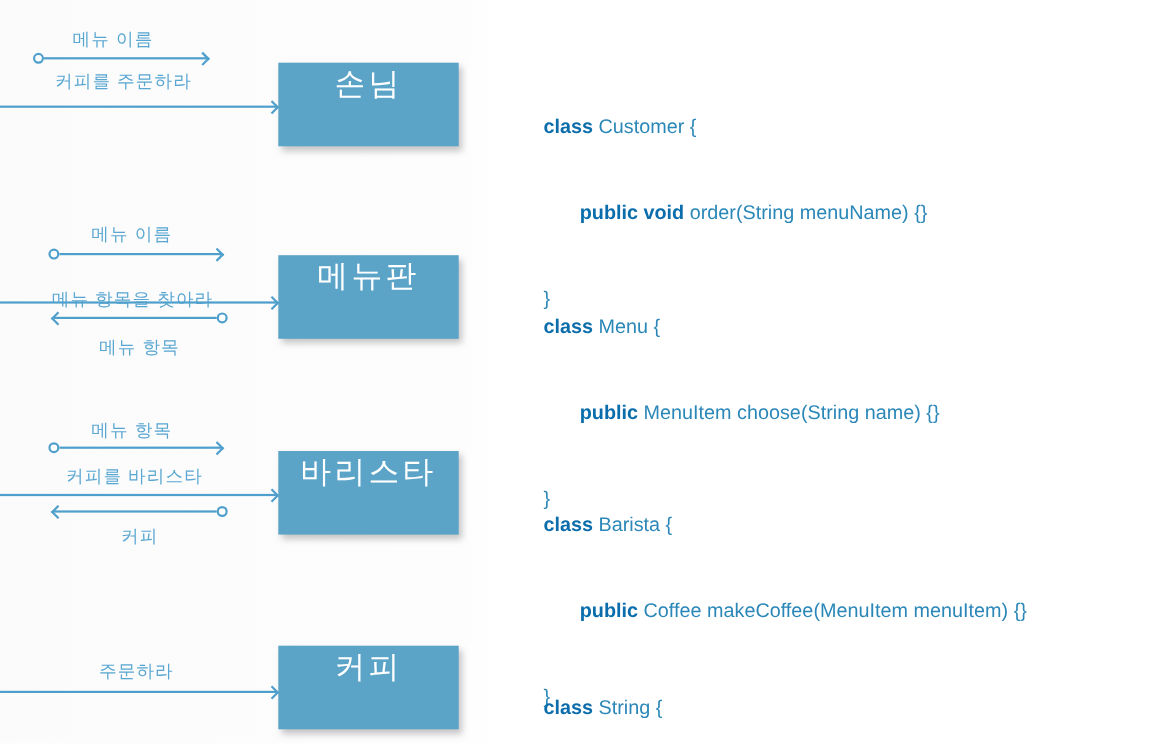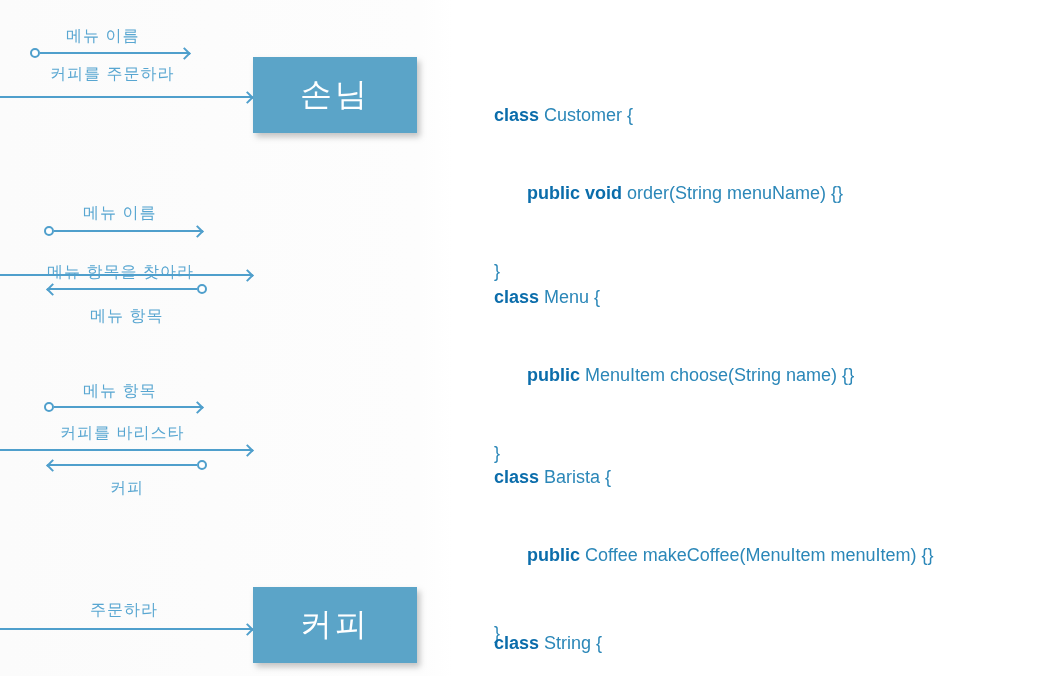--- a/index.html
+++ b/index.html
@@ -29,22 +29,22 @@
   }
   .head-l {
     position:absolute; width:7px; height:7px; left:-1px; top:-5px;
     border-top:2px solid #4f9fcc; border-left:2px solid #4f9fcc;
     transform:rotate(-45deg);
   }
 
   .actor {
     position:absolute; left:253px; width:164px; height:76px;
     background:#5ba4c8; color:#ffffff;
-    display:flex; align-items:center; justify-content:center;
-    font-size:32px; letter-spacing:3px;
+    display:flex; justify-content:center;
+    font-size:28px; letter-spacing:3px;
     box-shadow:3px 4px 6px rgba(110,110,110,0.40);
   }
 
   .code {
     position:absolute; left:494px; font-size:18px; line-height:26px;
     color:#2b87b8; white-space:pre;
   }
   .code .kw { font-weight:bold; color:#0b6dab; }
   .code .indent { padding-left:33px; }
 </style>
@@ -78,40 +78,46 @@
   </div>
   <div class="label" style="left:47px; top:262px;">메뉴 항목을 찾아라</div>
   <div class="arrow" style="left:0px; top:274px; width:251px;">
     <span class="head-r"></span>
   </div>
   <div class="arrow" style="left:49px; top:288px; width:148px;">
     <span class="head-l"></span>
     <span class="dot at-right"></span>
   </div>
   <div class="label" style="left:90px; top:306px;">메뉴 항목</div>
+  <div class="actor" style="top:232px;">
+    <span>메뉴판</span>
+  </div>
   <div class="code" style="top:232px;">
     <div><span class="kw">class</span><span> Menu {</span></div>
     <div class="indent"><span class="kw">public</span><span> MenuItem choose(String name) {}</span></div>
     <div><span>}</span></div>
   </div>
 
   <div class="label" style="left:83px; top:381px;">메뉴 항목</div>
   <div class="arrow" style="left:54px; top:406px; width:147px;">
     <span class="dot at-left"></span>
     <span class="head-r"></span>
   </div>
   <div class="label" style="left:60px; top:423px;">커피를 바리스타</div>
   <div class="arrow" style="left:0px; top:449px; width:251px;">
     <span class="head-r"></span>
   </div>
   <div class="arrow" style="left:49px; top:464px; width:148px;">
     <span class="head-l"></span>
     <span class="dot at-right"></span>
   </div>
   <div class="label" style="left:110px; top:478px;">커피</div>
+  <div class="actor" style="top:410px;">
+    <span>바리스타</span>
+  </div>
   <div class="code" style="top:412px;">
     <div><span class="kw">class</span><span> Barista {</span></div>
     <div class="indent"><span class="kw">public</span><span> Coffee makeCoffee(MenuItem menuItem) {}</span></div>
     <div><span>}</span></div>
   </div>
 
   <div class="label" style="left:90px; top:600px;">주문하라</div>
   <div class="arrow" style="left:0px; top:628px; width:251px;">
     <span class="head-r"></span>
   </div>

